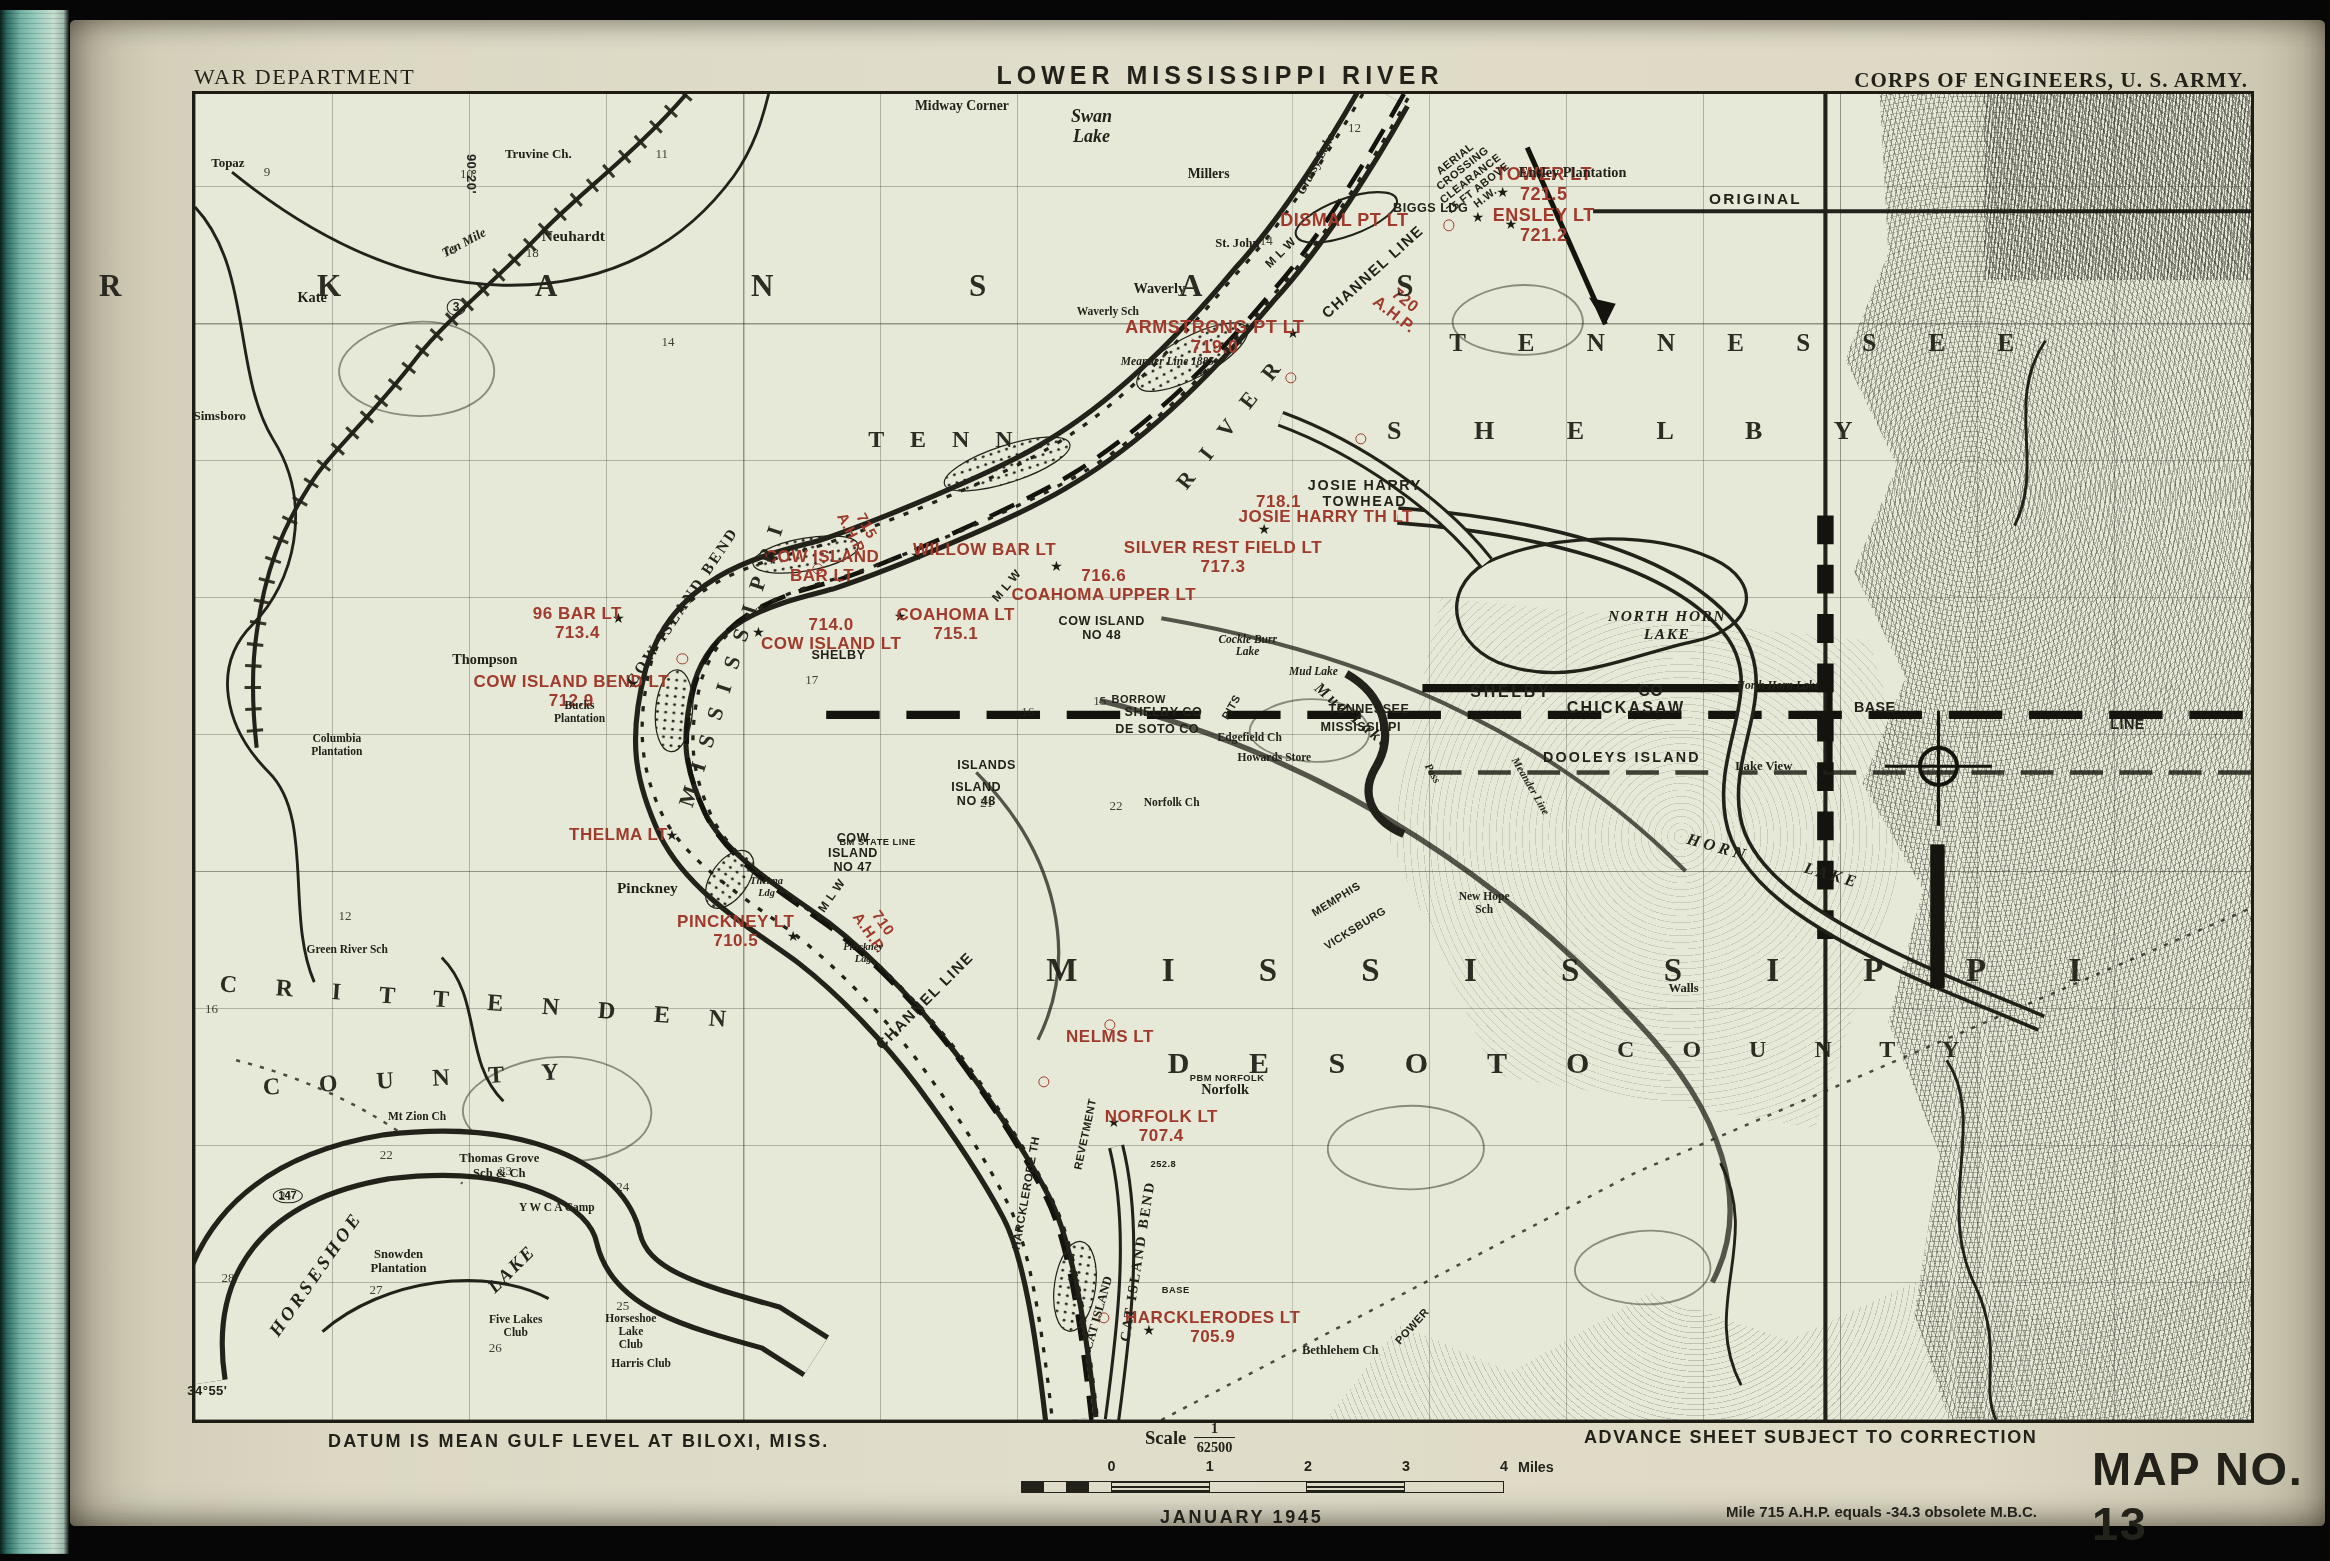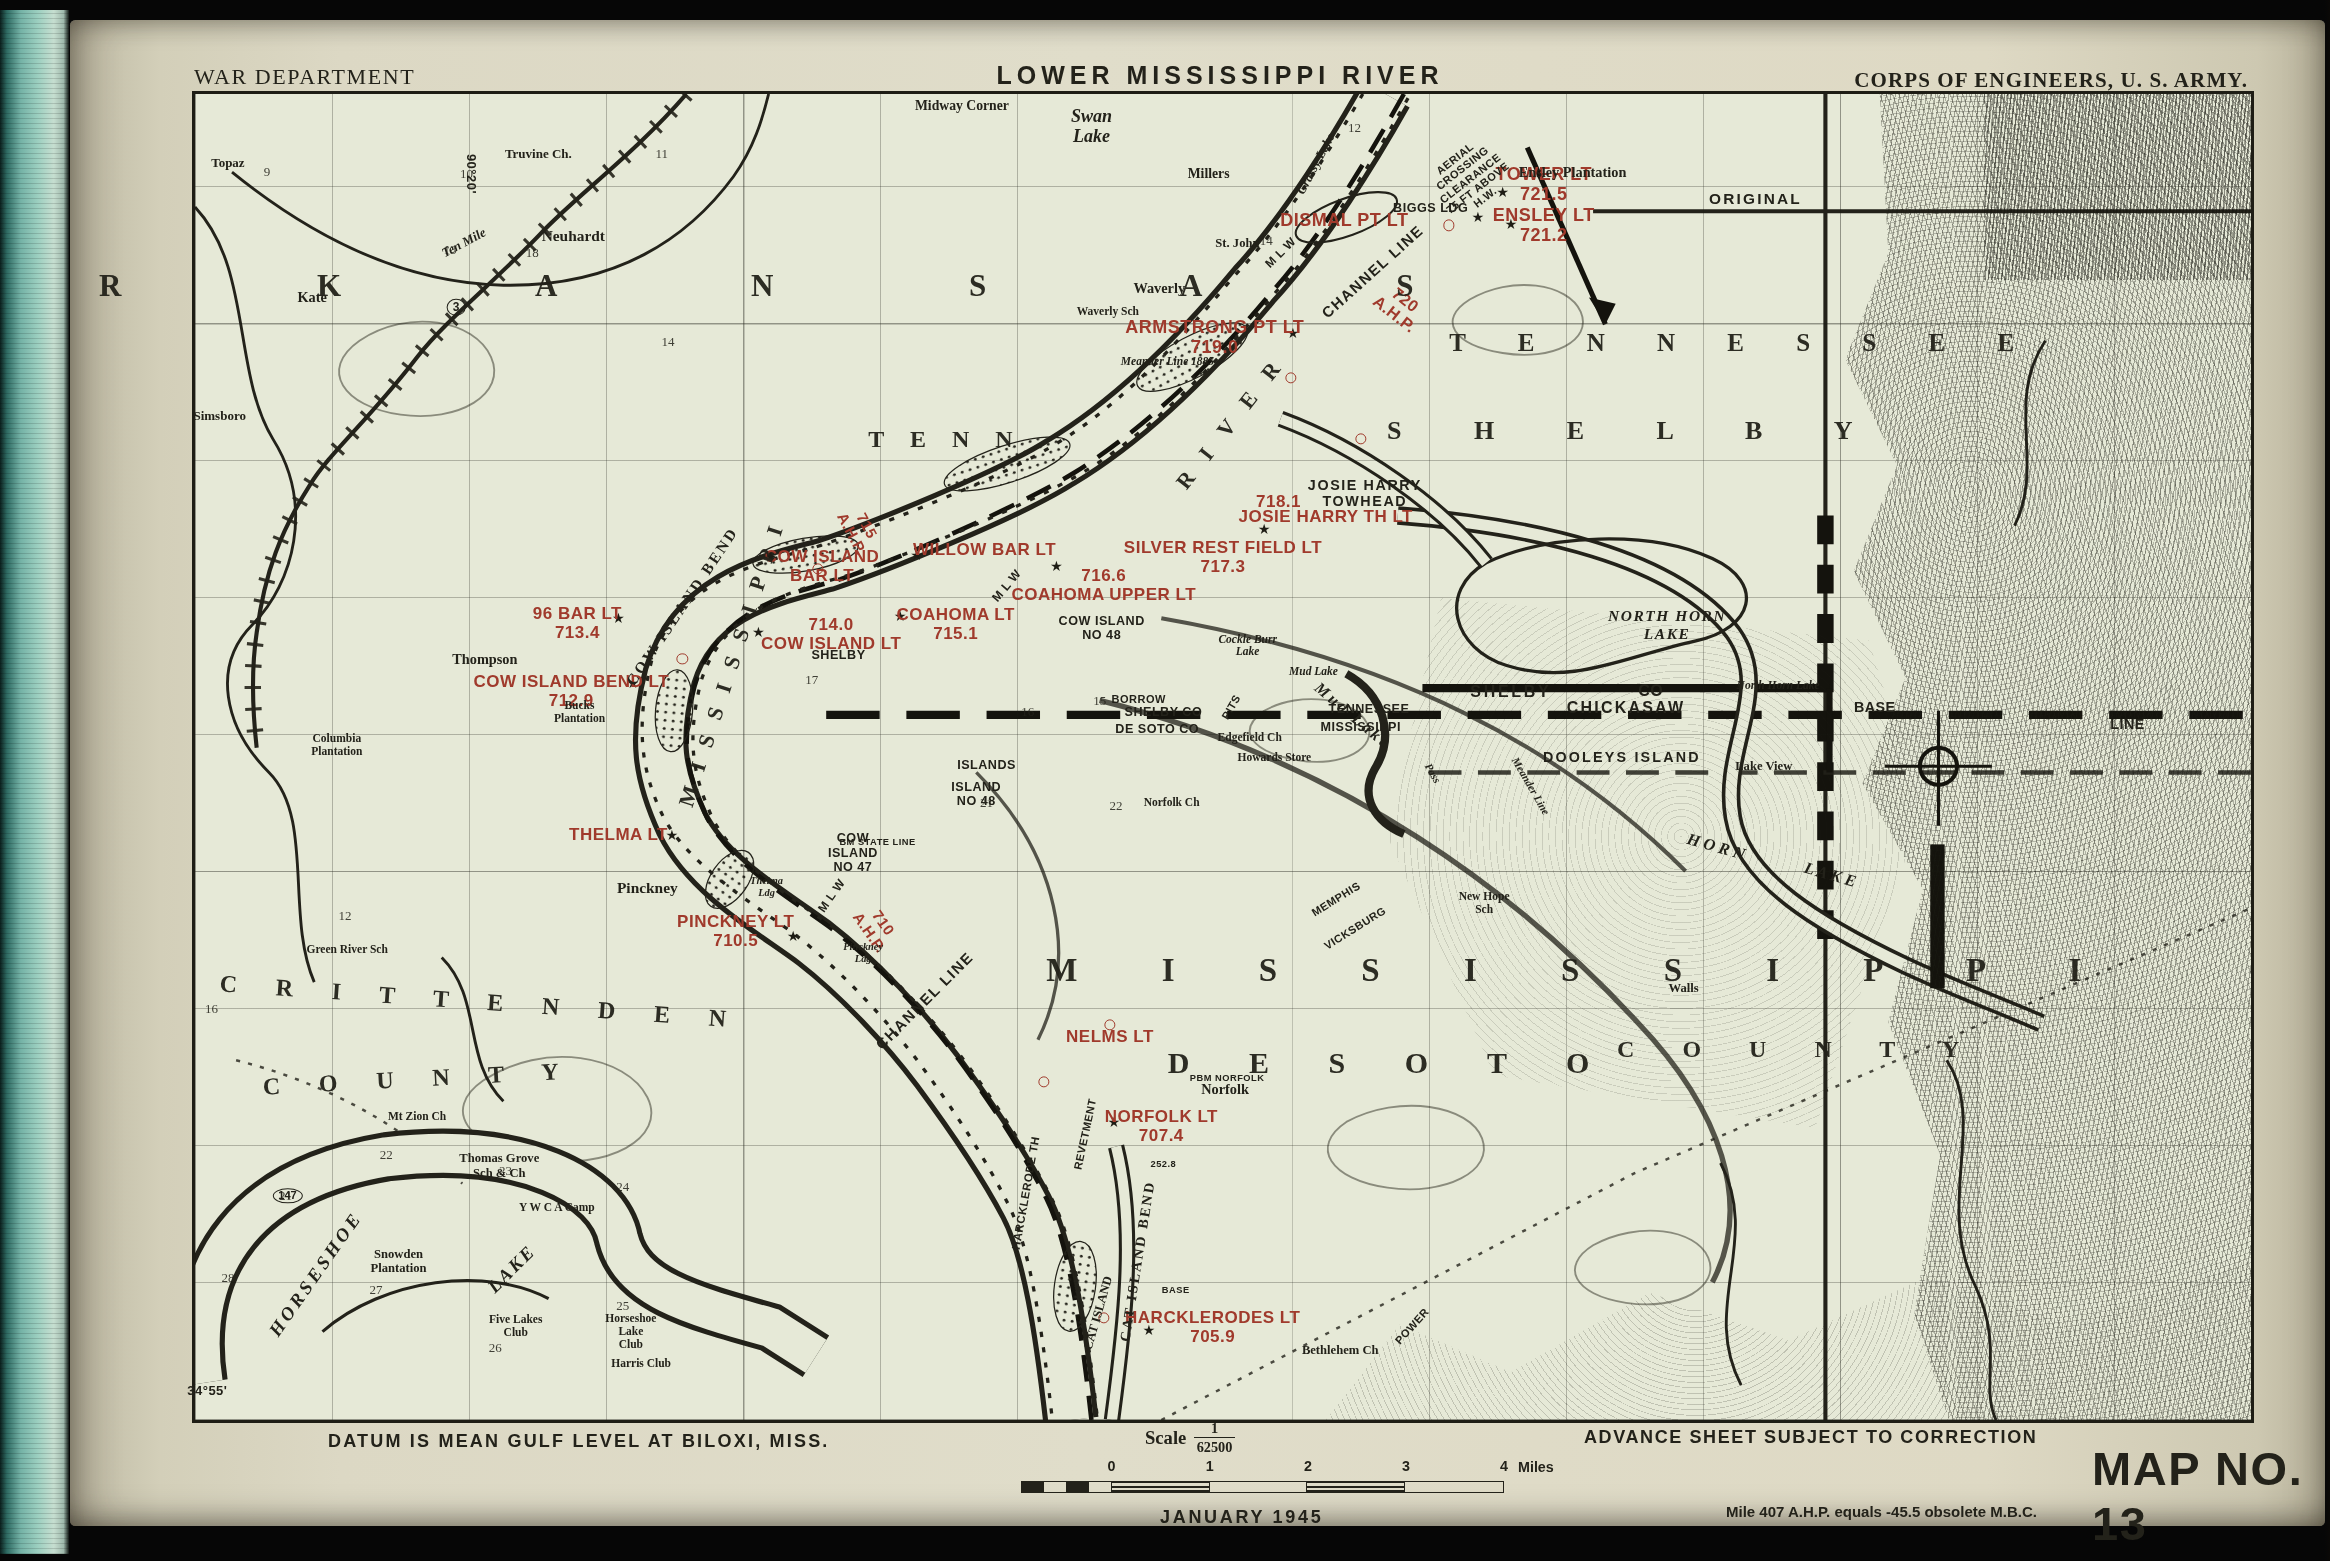--- a/index.html
+++ b/index.html
@@ -438,18 +438,18 @@
           <i></i>
         </span>
       <span class="cell mi striped"></span>
       <span class="cell mi"></span>
       <span class="cell mi striped"></span>
       <span class="cell mi" style="border-right:none"></span>
     </div>
     <div id="ftr-date" class="ftr">JANUARY 1945</div>
     <div id="ftr-advance" class="ftr">ADVANCE SHEET SUBJECT TO CORRECTION</div>
     <div id="ftr-mapno" class="ftr">MAP NO. 13</div>
-    <div id="ftr-note" class="ftr">Mile 407 A.H.P. equals -45.5 obsolete M.B.C.</div>
+    <div id="ftr-note" class="ftr">Mile 715 A.H.P. equals -34.3 obsolete M.B.C.</div>
   </div>
 
   <div id="right-sliver"></div>
 </div>
 
 
 </body></html>

